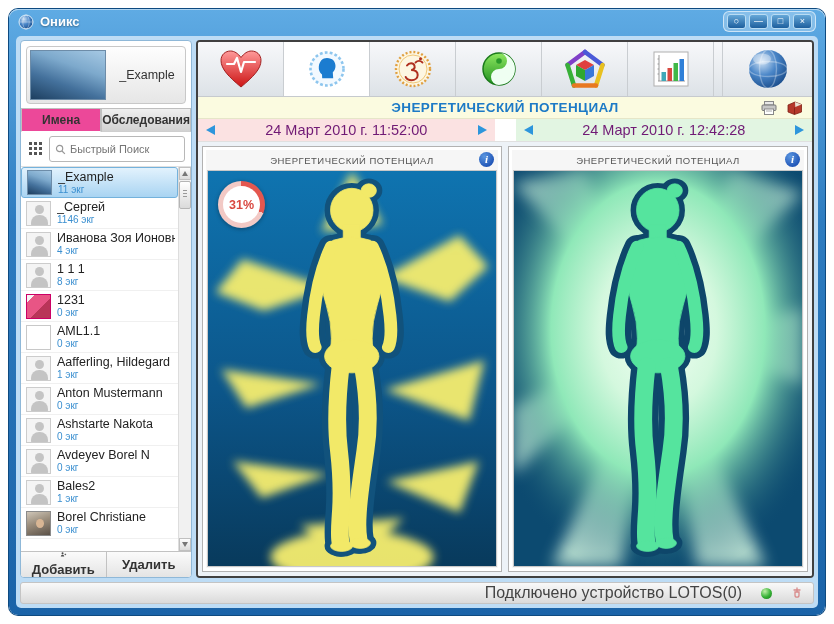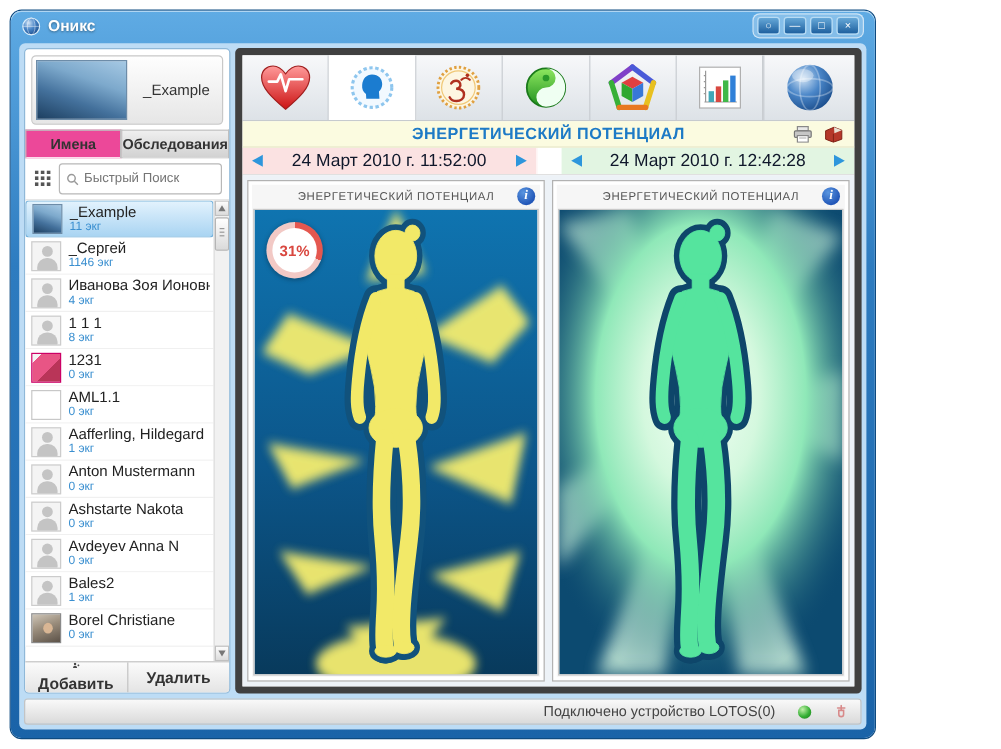--- a/index.html
+++ b/index.html
@@ -1,20 +1,20 @@
 <!DOCTYPE html>
 <html><head>
 <meta charset="utf-8">
 <style>
   * { margin:0; padding:0; box-sizing:border-box; }
   html,body { width:834px; height:624px; background:#fff; font-family:"Liberation Sans", sans-serif; overflow:hidden; }
   .page { position:relative; width:834px; height:624px; background:#fff; }
 
   
-  .window { position:absolute; left:9px; top:9px; width:720px; height:606px; border-radius:9px;
+  .window { position:absolute; left:9px; top:9px; width:816px; height:606px; border-radius:9px;
     background:linear-gradient(#5fabe4, #2e7cc0 35%, #1a63a8);
     box-shadow:0 0 0 1px #0e4a80, inset 0 1px 0 rgba(255,255,255,.5); }
   .titlebar { height:25px; display:flex; align-items:center; padding:0 9px; gap:6px; }
   .title-text { color:#fff; font-size:13px; font-weight:bold; text-shadow:0 1px 2px rgba(0,0,0,.4); }
   .win-controls { margin-left:auto; display:flex; gap:3px; background:rgba(255,255,255,.25);
     border:1px solid rgba(255,255,255,.6); border-radius:6px; padding:2px 3px; }
   .win-btn { width:19px; height:15px; border-radius:3px; background:linear-gradient(#66a8d8,#1d5f9e);
     border:1px solid #b8dcf4; color:#fff; font-size:9px; line-height:13px; text-align:center; cursor:default; }
 
   .win-body { position:absolute; left:7px; right:7px; top:27px; bottom:7px; background:#bddcf5;
@@ -66,35 +66,35 @@
   .sb-thumb { position:absolute; left:0; right:0; top:14px; height:28px; background:linear-gradient(#fff,#dadada);
     border:1px solid #b5b5b5; border-radius:2px; }
   .sb-thumb::after { content:""; position:absolute; left:3px; right:3px; top:11px; height:1px; background:#999;
     box-shadow:0 3px 0 #999, 0 -3px 0 #999; }
   .side-actions { height:26px; display:flex; border-top:1px solid #c2c2c2; background:linear-gradient(#fbfbfb,#e4e4e4); }
   .action-btn { flex:1; display:flex; align-items:center; justify-content:center; gap:5px; font-size:13px;
     font-weight:bold; color:#333; }
   .action-btn:first-child { border-right:1px solid #c2c2c2;flex-direction:column; }
 
   
-  .main { flex:1; background:#fff; border:6px solid #404040; border-radius:4px; display:flex;
+  .main { flex:1; background:#fff; border:2px solid #404040; border-radius:4px; display:flex;
     flex-direction:column; overflow:hidden; min-width:0; }
   .tabbar { height:55px; display:flex; background:linear-gradient(#f7f8fa,#dde2e7); border-bottom:1px solid #c6cace; }
   .tab { width:86px; display:flex; align-items:center; justify-content:center; border-right:1px solid #c9cdd1; }
   .tab.active { background:#fff; }
   .tab-spacer { flex:1; }
   .tab.globe-tab { border-right:none; border-left:1px solid #c9cdd1; width:90px; }
   .title-strip { height:22px; background:#fbfbe0; border-bottom:1px solid #e6e6c8; display:flex; align-items:center; position:relative; }
   .main-title { flex:1; text-align:center; color:#1d7ac6; font-weight:bold; font-size:13.5px; letter-spacing:.4px; }
   .strip-icons { position:absolute; right:9px; top:0; bottom:0; display:flex; align-items:center; gap:9px; }
   .dates-row { display:flex; height:23px; border-bottom:1px solid #e0e0e0; }
   .date-cell { flex:1; display:flex; align-items:center; padding:0 8px; }
   .date-cell.pink { background:#fbe2e2; border-right:1px solid #fff; }
   .date-cell.green { background:#e2f5e2;margin-left:20px; }
-  .date-label { flex:1; text-align:center; font-size:14.5px; color:#0f172a; }
+  .date-label { flex:1; text-align:center; font-size:14.5px; color:#701a75; }
   .arrow-btn { width:0; height:0; cursor:pointer; }
   .arrow-left { border-top:5px solid transparent; border-bottom:5px solid transparent; border-right:9px solid #2d96dc; }
   .arrow-right { border-top:5px solid transparent; border-bottom:5px solid transparent; border-left:9px solid #2d96dc; }
   .panels-row { flex:1; display:flex; gap:6px; padding:4px; background:#edf2f7; min-height:0; }
   .viz-panel { flex:1; border:1px solid #b2b2b2; background:#f6f6f6; box-shadow:inset 0 0 0 3px #fff;
     display:flex; flex-direction:column; padding:4px; min-width:0; }
   .viz-header { height:19px; display:flex; align-items:center; position:relative; }
   .viz-title { flex:1; text-align:center; font-size:9.5px; color:#555; letter-spacing:.5px; }
   .info-i { position:absolute; right:3px; top:1px; width:15px; height:15px; border-radius:50%;
     background:radial-gradient(circle at 35% 30%, #5a96e0, #2257b8 70%); color:#fff; font-size:11px;
@@ -103,21 +103,21 @@
   .viz-img svg { position:absolute; inset:0; width:100%; height:100%; }
   .badge { position:absolute; left:10px; top:10px; width:47px; height:47px; border-radius:50%;
     box-shadow:0 1px 4px rgba(0,0,0,.35); }
   .badge-inner { position:absolute; inset:5px; background:#fff; border-radius:50%; display:flex;
     align-items:center; justify-content:center; font-size:12.5px; font-weight:bold; }
   .viz-panel[data-theme="yellow"] .badge-inner { color:#d94840; }
   .viz-panel[data-theme="green"] .badge-inner { color:#5a88a8; }
 
   
   .statusbar { height:22px; background:linear-gradient(#f9f9f9,#dadada); border-radius:3px; border:1px solid #c4c4c4;
-    display:flex; align-items:center; justify-content:flex-end; gap:19px; padding:0 10px; font-size:12px; color:#444; }
+    display:flex; align-items:center; justify-content:flex-end; gap:19px; padding:0 10px; font-size:16px; color:#444; }
   .status-dot { width:11px; height:11px; border-radius:50%;
     background:radial-gradient(circle at 35% 30%, #c0f0a8, #35b035 55%, #177817); }
   .hidden-defs { position:absolute; width:0; height:0; overflow:hidden; }
 </style>
 </head>
 <body>
 
 <svg class="hidden-defs" aria-hidden="true">
   <defs>
     <g id="fig">
@@ -289,21 +289,21 @@
                   <div class="thumb" data-thumb="avatar"></div>
                   <div class="ptexts">
                     <span class="pname">Ashstarte Nakota</span>
                     <span class="pcount">0 экг</span>
                   </div>
                 </div>
 
                 <div class="prow">
                   <div class="thumb" data-thumb="avatar"></div>
                   <div class="ptexts">
-                    <span class="pname">Avdeyev Anna N</span>
+                    <span class="pname">Avdeyev Borel N</span>
                     <span class="pcount">0 экг</span>
                   </div>
                 </div>
 
                 <div class="prow">
                   <div class="thumb" data-thumb="avatar"></div>
                   <div class="ptexts">
                     <span class="pname">Bales2</span>
                     <span class="pcount">1 экг</span>
                   </div>

